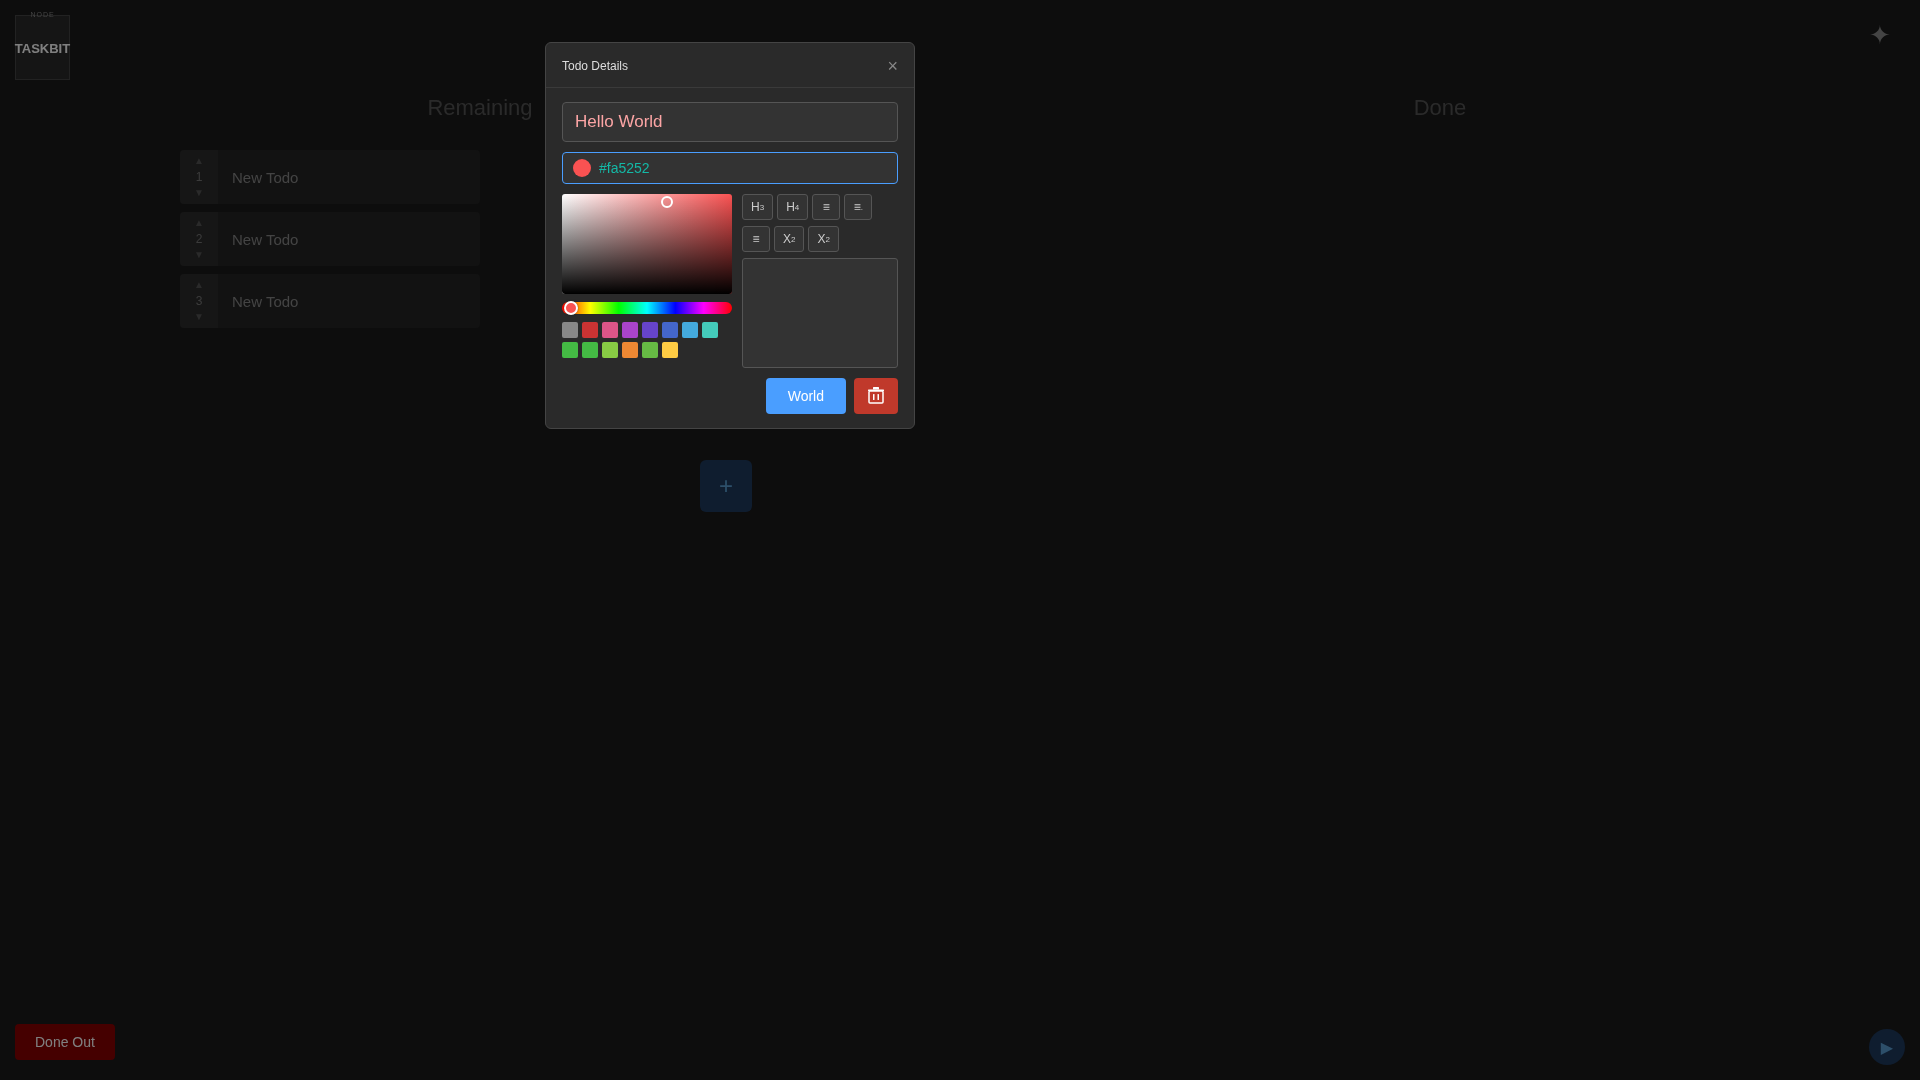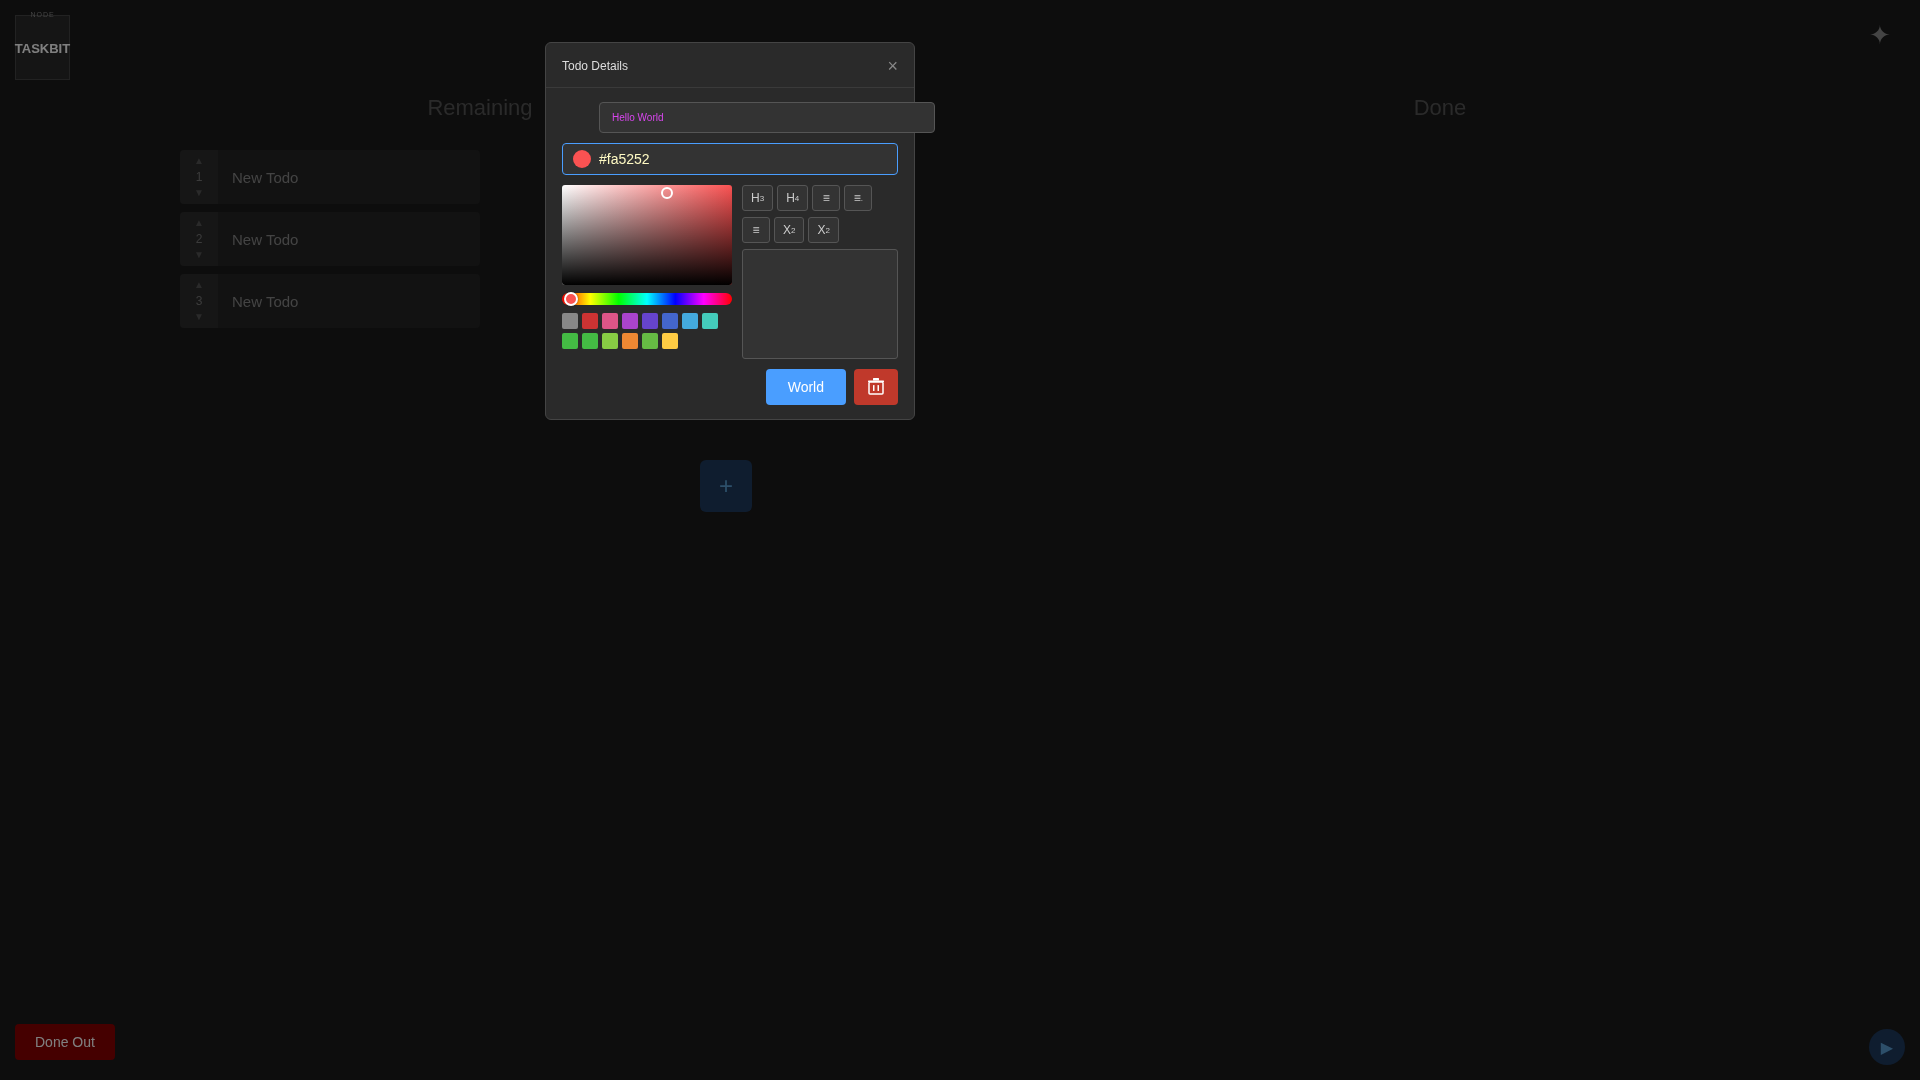--- a/index.html
+++ b/index.html
@@ -210,27 +210,26 @@
     }
     .modal-body {
       padding: 14px 16px;
     }
 
     
     .title-input {
       width: 100%;
       background: #333;
       border: 1px solid #555;
-      color: #d946ef;
+      color: #fca5a5;
       padding: 9px 12px;
-      font-size: 10px;
+      font-size: 17px;
       border-radius: 4px;
       margin-bottom: 10px;
       outline: none;
-      margin-left: 37px;
     }
 
     
     .color-input-row {
       display: flex;
       align-items: center;
       background: #333;
       border: 1px solid #4a9eff;
       border-radius: 4px;
       padding: 6px 10px;
@@ -240,21 +239,21 @@
       width: 18px;
       height: 18px;
       border-radius: 50%;
       background: #fa5252;
       margin-right: 8px;
       flex-shrink: 0;
     }
     .color-hex-input {
       background: transparent;
       border: none;
-      color: #fef9c3;
+      color: #14b8a6;
       font-size: 14px;
       outline: none;
       width: 100%;
     }
 
     
     .color-picker-area {
       margin-bottom: 10px;
     }
     .color-gradient-box {

